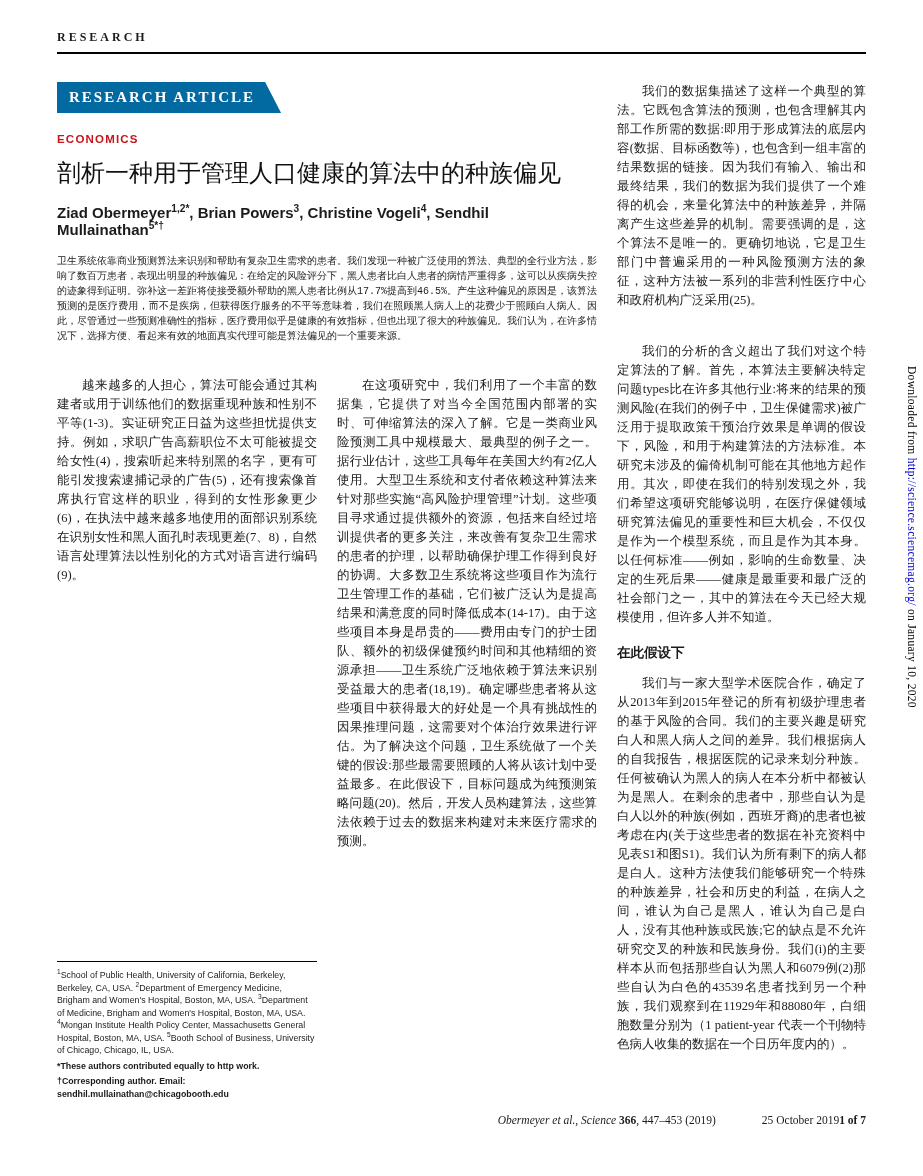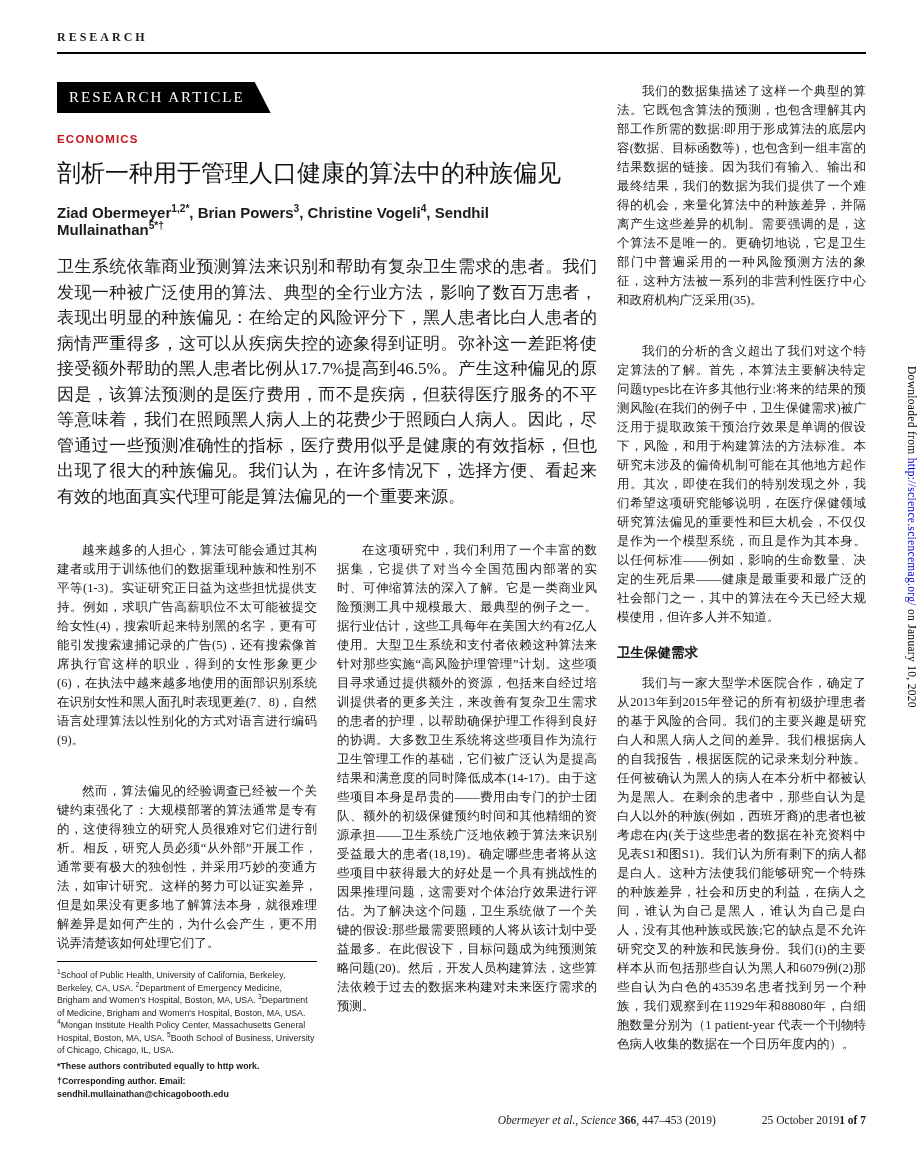--- a/index.html
+++ b/index.html
@@ -18,43 +18,43 @@
   .masthead {
     font-weight: bold; font-size: 12px; letter-spacing: 3px;
     padding-bottom: 7px; border-bottom: 2.5px solid #000;
     font-family: "Liberation Serif", serif;
   }
   .content { display: flex; gap: 20px; margin-top: 28px; flex: 1; min-height: 0; }
   .left-section { flex: 0 0 540px; width: 540px; display: flex; flex-direction: column; min-width: 0; }
 
   .banner {
     align-self: flex-start;
-    background: #000000; color: #fff;
-    font-weight: normal; font-size: 15px; letter-spacing: 2px;
+    background: #0369a1; color: #fff;
+    font-weight: bold; font-size: 15px; letter-spacing: 2px;
     padding: 7px 26px 7px 12px;
     clip-path: polygon(0 0, calc(100% - 16px) 0, 100% 100%, 0 100%);
     font-family: "Liberation Serif", serif;
   }
   .section-label {
     color: #c4161c; font-weight: bold; font-size: 11.5px; letter-spacing: 1.2px;
     margin-top: 20px; font-family: "Liberation Sans", sans-serif;
   }
   .title {
     font-size: 24px; font-weight: normal; line-height: 1.3;
     margin: 12px 0 16px 0;
     font-family: "Liberation Sans", sans-serif;
     color: #111;
   }
   .authors {
     font-size: 15px; font-weight: bold; margin: 0 0 16px 0;
     font-family: "Liberation Sans", sans-serif;
   }
   .authors sup { font-size: 68%; line-height: 0; }
   .abstract {
-    font-size: 17px; line-height: 1.5; text-align: justify; margin: 0;
+    font-size: 10px; line-height: 1.5; text-align: justify; margin: 0; font-family: Liberation Mono, monospace;
   }
   .two-cols { display: flex; gap: 20px; margin-top: 32px; flex: 1; min-height: 0; }
   .col {
     flex: 1; min-width: 0; display: flex; flex-direction: column;
     font-size: 12.5px; line-height: 1.52; text-align: justify;
   }
   .col p, .col3 p { margin: 0; text-indent: 2em; }
   .col p + p, .col3 p + p { margin-top: 32px; }
   .footnotes {
     margin-top: auto; padding-top: 7px; border-top: 1px solid #000;
@@ -106,40 +106,39 @@
       <h1 class="title">剖析一种用于管理人口健康的算法中的种族偏见</h1>
 
       <div class="authors"><span><span>Ziad Obermeyer</span><sup>1,2*</sup><span>, </span></span><span><span>Brian Powers</span><sup>3</sup><span>, </span></span><span><span>Christine Vogeli</span><sup>4</sup><span>, </span></span><span><span>Sendhil Mullainathan</span><sup>5*†</sup><span></span></span></div>
 
       <p class="abstract">卫生系统依靠商业预测算法来识别和帮助有复杂卫生需求的患者。我们发现一种被广泛使用的算法、典型的全行业方法，影响了数百万患者，表现出明显的种族偏见：在给定的风险评分下，黑人患者比白人患者的病情严重得多，这可以从疾病失控的迹象得到证明。弥补这一差距将使接受额外帮助的黑人患者比例从17.7%提高到46.5%。产生这种偏见的原因是，该算法预测的是医疗费用，而不是疾病，但获得医疗服务的不平等意味着，我们在照顾黑人病人上的花费少于照顾白人病人。因此，尽管通过一些预测准确性的指标，医疗费用似乎是健康的有效指标，但也出现了很大的种族偏见。我们认为，在许多情况下，选择方便、看起来有效的地面真实代理可能是算法偏见的一个重要来源。</p>
 
       <div class="two-cols">
 
         <div class="col">
           <p>越来越多的人担心，算法可能会通过其构建者或用于训练他们的数据重现种族和性别不平等(1-3)。实证研究正日益为这些担忧提供支持。例如，求职广告高薪职位不太可能被提交给女性(4)，搜索听起来特别黑的名字，更有可能引发搜索逮捕记录的广告(5)，还有搜索像首席执行官这样的职业，得到的女性形象更少(6)，在执法中越来越多地使用的面部识别系统在识别女性和黑人面孔时表现更差(7、8)，自然语言处理算法以性别化的方式对语言进行编码(9)。</p>
-          <p>然而，算法偏见的经验调查已经被一个关键约束强化了：大规模部署的算法通常是专有的，这使得独立的研究人员很难对它们进行剖析。相反，研究人员必须“从外部”开展工作，通常要有极大的独创性，并采用巧妙的变通方法，如审计研究。这样的努力可以证实差异，但是如果没有更多地了解算法本身，就很难理解差异是如何产生的，为什么会产生，更不用说弄清楚该如何处理它们了。</p>
 
           <div class="footnotes">
             <div class="affil"><sup>1</sup><span>School of Public Health, University of California, Berkeley, Berkeley, CA, USA. </span><sup>2</sup><span>Department of Emergency Medicine, Brigham and Women's Hospital, Boston, MA, USA. </span><sup>3</sup><span>Department of Medicine, Brigham and Women's Hospital, Boston, MA, USA. </span><sup>4</sup><span>Mongan Institute Health Policy Center, Massachusetts General Hospital, Boston, MA, USA. </span><sup>5</sup><span>Booth School of Business, University of Chicago, Chicago, IL, USA.</span></div>
             <div class="fn-bold">*These authors contributed equally to http work.</div>
             <div class="fn-bold"><span>†Corresponding author. Email: </span><span class="email">sendhil.mullainathan@chicagobooth.edu</span></div>
           </div>
         </div>
 
         <div class="col">
           <p>在这项研究中，我们利用了一个丰富的数据集，它提供了对当今全国范围内部署的实时、可伸缩算法的深入了解。它是一类商业风险预测工具中规模最大、最典型的例子之一。据行业估计，这些工具每年在美国大约有2亿人使用。大型卫生系统和支付者依赖这种算法来针对那些实施“高风险护理管理”计划。这些项目寻求通过提供额外的资源，包括来自经过培训提供者的更多关注，来改善有复杂卫生需求的患者的护理，以帮助确保护理工作得到良好的协调。大多数卫生系统将这些项目作为流行卫生管理工作的基础，它们被广泛认为是提高结果和满意度的同时降低成本(14-17)。由于这些项目本身是昂贵的——费用由专门的护士团队、额外的初级保健预约时间和其他精细的资源承担——卫生系统广泛地依赖于算法来识别受益最大的患者(18,19)。确定哪些患者将从这些项目中获得最大的好处是一个具有挑战性的因果推理问题，这需要对个体治疗效果进行评估。为了解决这个问题，卫生系统做了一个关键的假设:那些最需要照顾的人将从该计划中受益最多。在此假设下，目标问题成为纯预测策略问题(20)。然后，开发人员构建算法，这些算法依赖于过去的数据来构建对未来医疗需求的预测。</p>
         </div>
 
       </div>
     </div>
 
     <div class="col3">
-      <p>我们的数据集描述了这样一个典型的算法。它既包含算法的预测，也包含理解其内部工作所需的数据:即用于形成算法的底层内容(数据、目标函数等)，也包含到一组丰富的结果数据的链接。因为我们有输入、输出和最终结果，我们的数据为我们提供了一个难得的机会，来量化算法中的种族差异，并隔离产生这些差异的机制。需要强调的是，这个算法不是唯一的。更确切地说，它是卫生部门中普遍采用的一种风险预测方法的象征，这种方法被一系列的非营利性医疗中心和政府机构广泛采用(35)。</p>
+      <p>我们的数据集描述了这样一个典型的算法。它既包含算法的预测，也包含理解其内部工作所需的数据:即用于形成算法的底层内容(数据、目标函数等)，也包含到一组丰富的结果数据的链接。因为我们有输入、输出和最终结果，我们的数据为我们提供了一个难得的机会，来量化算法中的种族差异，并隔离产生这些差异的机制。需要强调的是，这个算法不是唯一的。更确切地说，它是卫生部门中普遍采用的一种风险预测方法的象征，这种方法被一系列的非营利性医疗中心和政府机构广泛采用(25)。</p>
       <p>我们的分析的含义超出了我们对这个特定算法的了解。首先，本算法主要解决特定问题types比在许多其他行业:将来的结果的预测风险(在我们的例子中，卫生保健需求)被广泛用于提取政策干预治疗效果是单调的假设下，风险，和用于构建算法的方法标准。本研究未涉及的偏倚机制可能在其他地方起作用。其次，即使在我们的特别发现之外，我们希望这项研究能够说明，在医疗保健领域研究算法偏见的重要性和巨大机会，不仅仅是作为一个模型系统，而且是作为其本身。以任何标准——例如，影响的生命数量、决定的生死后果——健康是最重要和最广泛的社会部门之一，其中的算法在今天已经大规模使用，但许多人并不知道。</p>
-      <h2>卫生保健需求</h2>
+      <h2>在此假设下</h2>
       <p>我们与一家大型学术医院合作，确定了从2013年到2015年登记的所有初级护理患者的基于风险的合同。我们的主要兴趣是研究白人和黑人病人之间的差异。我们根据病人的自我报告，根据医院的记录来划分种族。任何被确认为黑人的病人在本分析中都被认为是黑人。在剩余的患者中，那些自认为是白人以外的种族(例如，西班牙裔)的患者也被考虑在内(关于这些患者的数据在补充资料中见表S1和图S1)。我们认为所有剩下的病人都是白人。这种方法使我们能够研究一个特殊的种族差异，社会和历史的利益，在病人之间，谁认为自己是黑人，谁认为自己是白人，没有其他种族或民族;它的缺点是不允许研究交叉的种族和民族身份。我们(i)的主要样本从而包括那些自认为黑人和6079例(2)那些自认为白色的43539名患者找到另一个种族，我们观察到在11929年和88080年，白细胞数量分别为（1 patient-year 代表一个刊物特色病人收集的数据在一个日历年度内的）。</p>
     </div>
 
   </div>
 
   <div class="footer">
     <div class="cite"><span class="it">Obermeyer et al.,</span> <span class="it">Science</span> <span class="b">366</span><span>, 447–453 (2019)</span><span class="date">25 October 2019</span></div>
     <div class="pagenum">1 of 7</div>
   </div>
 

